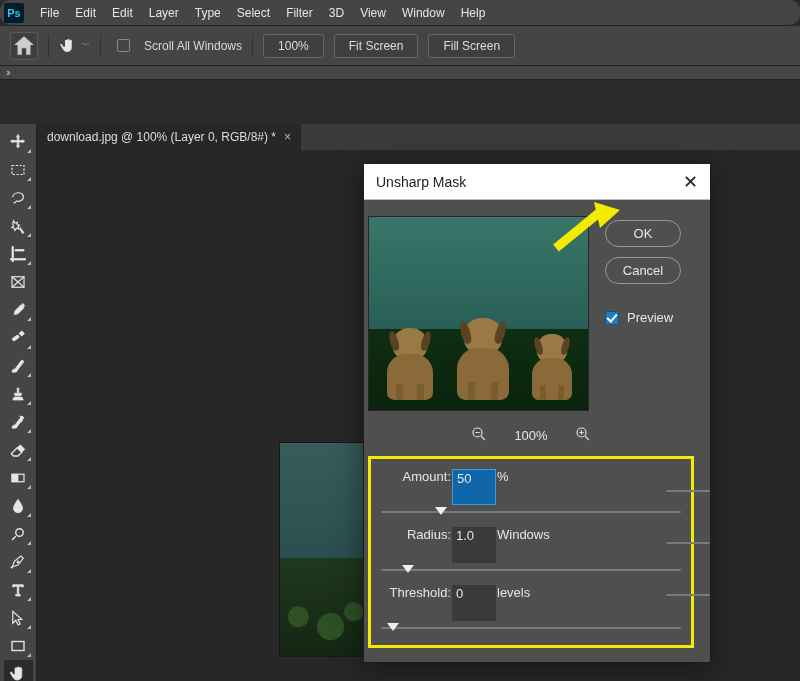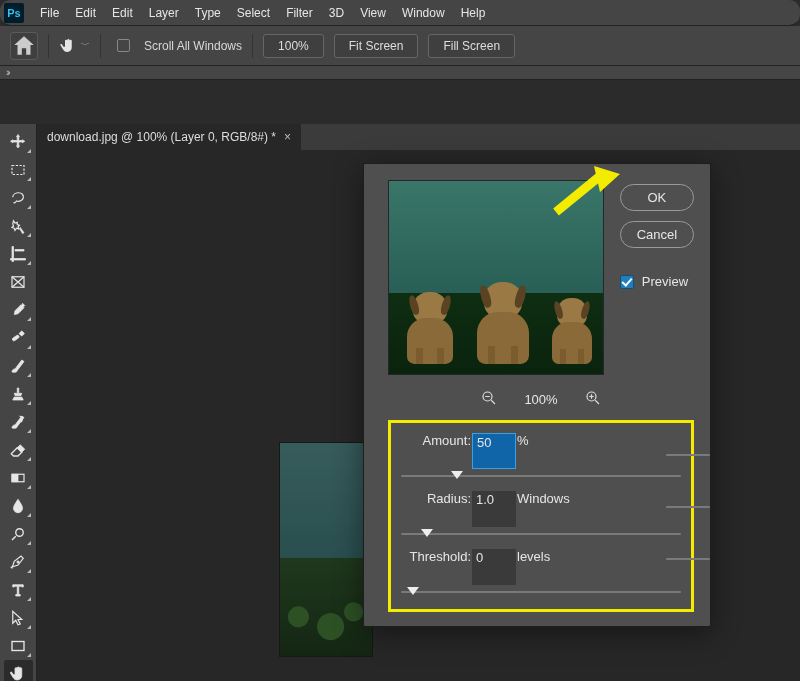--- a/index.html
+++ b/index.html
@@ -43,21 +43,21 @@
   .bg-thumb::before{content:""; position:absolute; left:0; right:0; bottom:0; height:46%; background:
      radial-gradient(circle at 20% 60%, #2d5c22 0 10px, transparent 11px),
      radial-gradient(circle at 55% 70%, #2d5c22 0 13px, transparent 14px),
      radial-gradient(circle at 80% 55%, #2d5c22 0 9px, transparent 10px),
      linear-gradient(#1b3b18,#0c240b);}
   
   .dialog{ position:absolute; left:326px; top:39px; width:348px; background:#4f4f4f; border:1px solid #1d1d1d; box-shadow:0 6px 30px rgba(0,0,0,.45); border-radius:2px;}
   .dlg-titlebar{ background:#fff; color:#222; height:36px; display:flex; align-items:center; justify-content:space-between; padding:0 12px; border-bottom:1px solid #bcbcbc;}
   .dlg-titlebar .title{ font-size:14px;}
   .dlg-titlebar .x{ font-size:18px; font-weight:300;}
-  .dlg-body{ padding:16px 16px 14px 24px; position:relative;}
+  .dlg-body{ padding:16px 16px 14px 4px; position:relative;}
   .topsplit{ display:flex; align-items:flex-start; gap:16px;}
   .preview-img{ width:221px; height:195px; border:1px solid #262626; background:
      linear-gradient(#0e2e12,#0a230e) bottom/100% 42% no-repeat,
      linear-gradient(#3a766a,#1c4e47);
      position:relative; overflow:hidden;}
   .dog{ position:absolute; bottom:10px; width:58px; height:72px; }
   .dog.d1{ left:12px; }
   .dog.d2{ left:82px; width:64px; height:82px;}
   .dog.d3{ left:158px; width:50px; height:66px;}
   .dog .body{ position:absolute; left:10%; right:10%; bottom:0; top:36%; background:#8a6a38; border-radius:40% 40% 16% 16%;}
@@ -271,20 +271,24 @@
     <div class="tabbar">
        <div class="doc-tab">
           <span>download.jpg @ 100% (Layer 0, RGB/8#) *</span>
           <span class="x">×</span>
        </div>
     </div>
 
     <div class="bg-thumb"></div>
 
     <div class="dialog">
+       <div class="dlg-titlebar">
+          <span class="title">Unsharp Mask</span>
+          <span class="x">✕</span>
+       </div>
        <div class="dlg-body">
           <div class="topsplit">
              <div class="preview-img">
                 <div class="dog d1">
                 <div class="head"></div>
                 <div class="earL"></div>
                 <div class="earR"></div>
                 <div class="body"></div>
                 <div class="legL"></div>
                 <div class="legR"></div>

